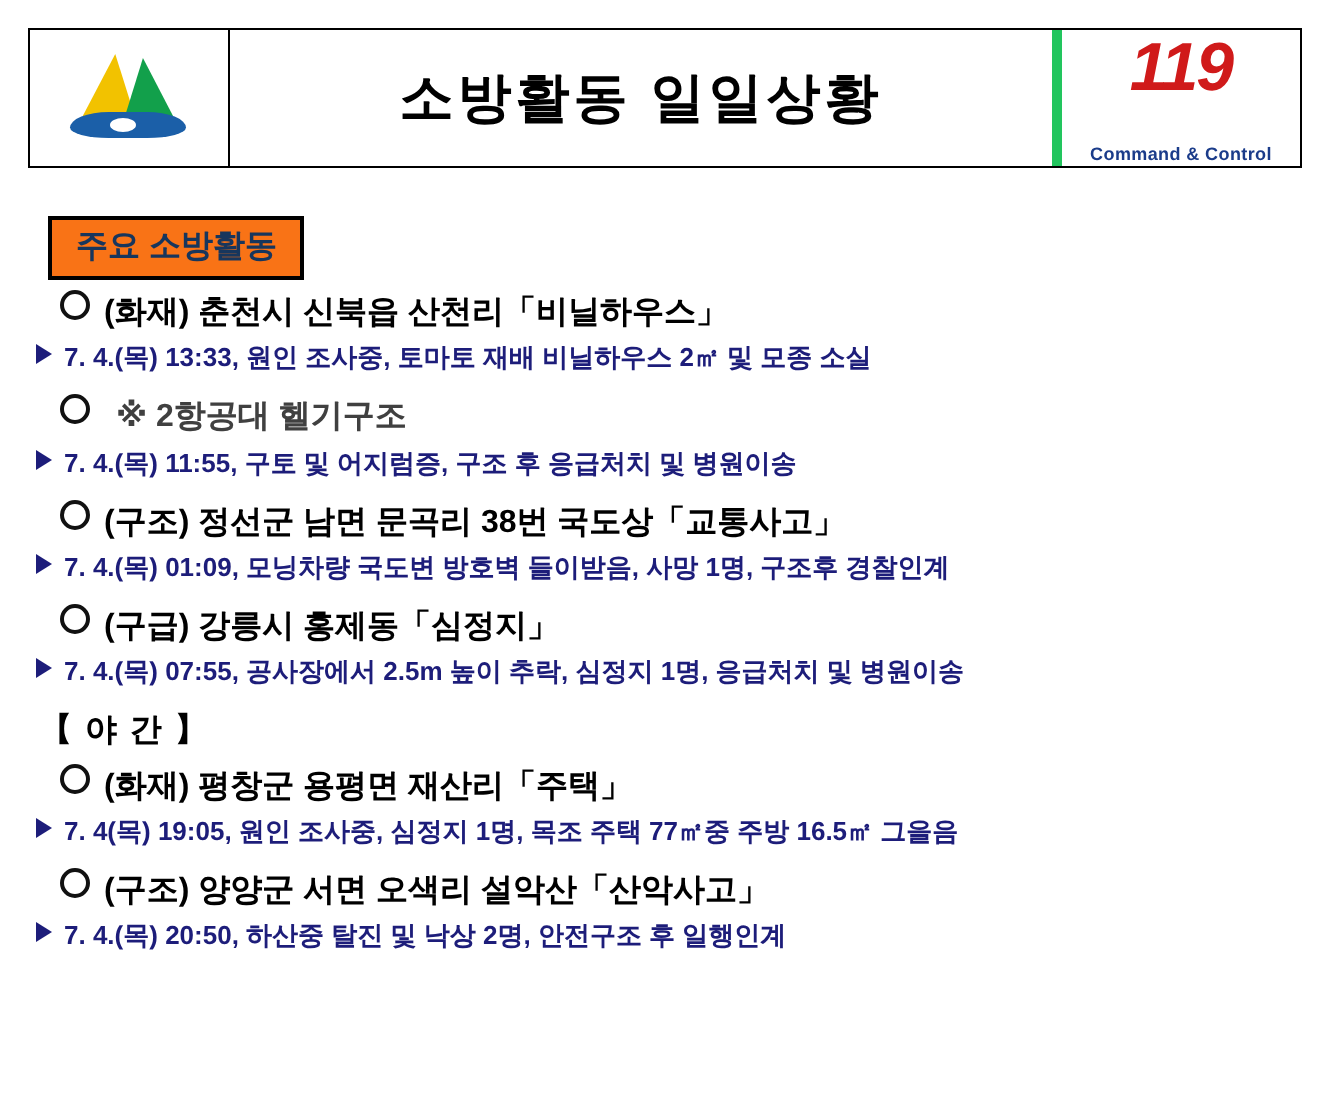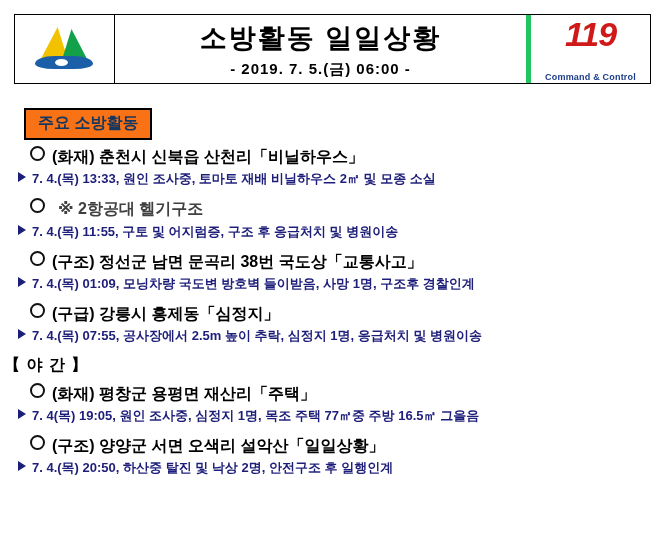--- a/index.html
+++ b/index.html
@@ -195,40 +195,39 @@
     border-bottom: 5px solid transparent;
     border-left: 8px solid #1d1d7a;
     margin-right: 6px;
     flex: 0 0 auto;
     position: relative;
     top: -1px;
   }
   .night-header {
     font-size: 16px;
     font-weight: bold;
-    padding-left: 4px;
+    padding-left: 20px;
     margin: 6px 0 6px 0;
     letter-spacing: 1px;
   }
 </style>
 </head>
 <body>
 
 <div class="header">
   <div class="header-logo">
     <div class="logo-mark">
       <span class="tri-y"></span>
       <span class="tri-g"></span>
       <span class="wave"></span>
       <span class="wave-dot"></span>
     </div>
   </div>
   <div class="header-title">
     <div class="main">소방활동 일일상황</div>
-    <div class="sub">- 2019. 7. 5.(금) 06:00 -</div>
   </div>
   <div class="header-brand">
     <div class="brand-119">119</div>
     <div class="brand-cc">Command &amp; Control</div>
   </div>
 </div>
 
 <div class="section-label">주요 소방활동</div>
 
 <div class="content">
@@ -290,21 +289,21 @@
     </div>
     <div class="entry-detail">
       <span class="tri"></span>
       <span>7. 4(목) 19:05, 원인 조사중, 심정지 1명, 목조 주택 77㎡중 주방 16.5㎡ 그을음</span>
     </div>
   </div>
 
   <div class="entry">
     <div class="entry-title">
       <span class="bullet-ring"></span>
-      <span>(구조) 양양군 서면 오색리 설악산「일일상황」</span>
+      <span>(구조) 양양군 서면 오색리 설악산「산악사고」</span>
       <span class="note"></span>
     </div>
     <div class="entry-detail">
       <span class="tri"></span>
       <span>7. 4.(목) 20:50, 하산중 탈진 및 낙상 2명, 안전구조 후 일행인계</span>
     </div>
   </div>
 
 </div>
 

